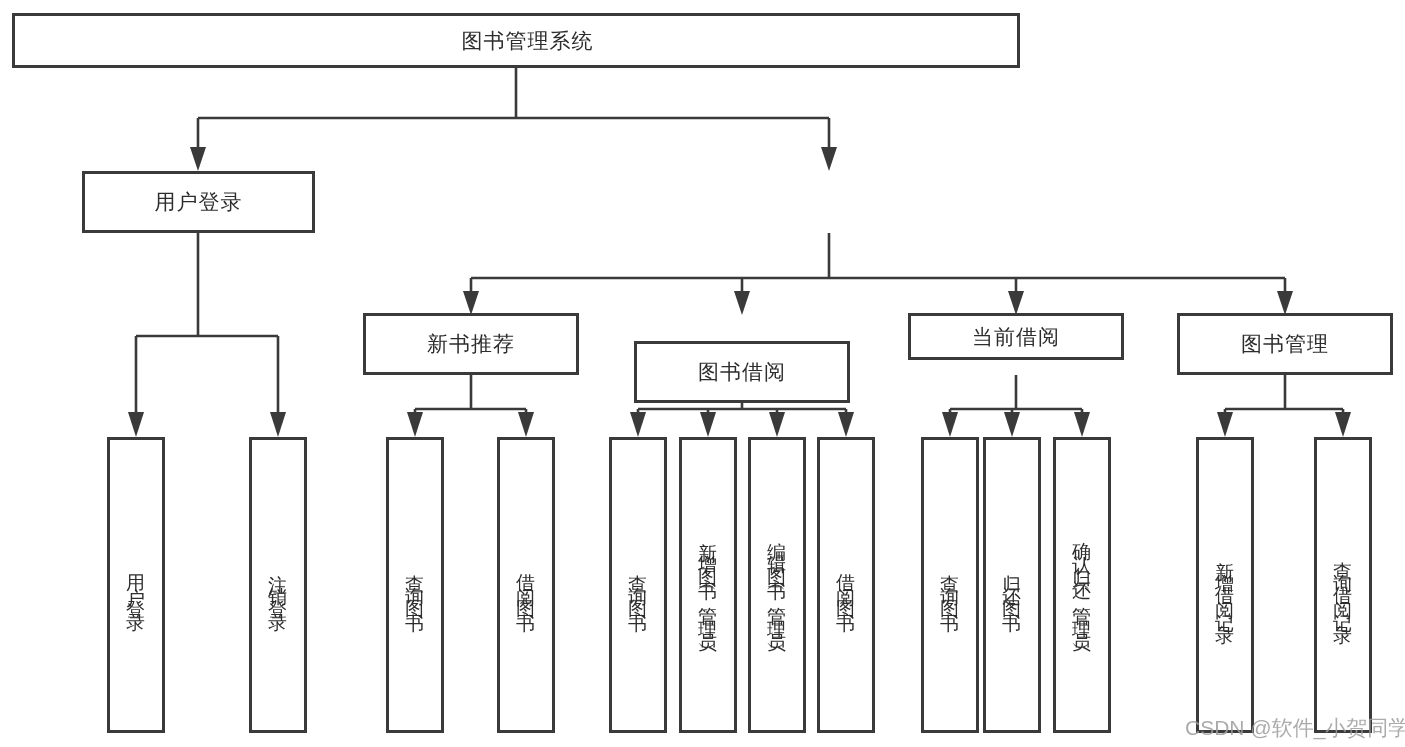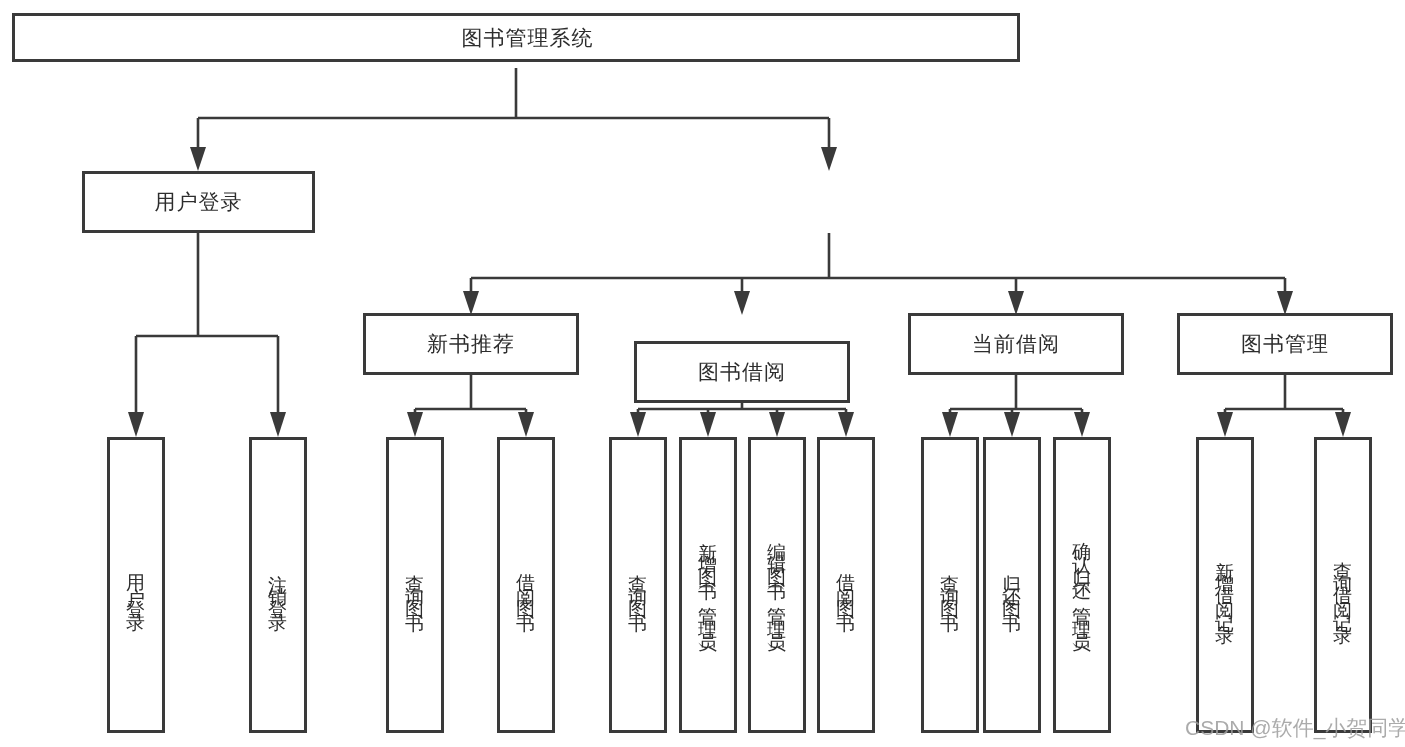--- a/index.html
+++ b/index.html
@@ -33,21 +33,21 @@
     align-items: center;
     justify-content: center;
     text-align: center;
   }
   .hbox {
     font-size: 21px;
     letter-spacing: 1px;
     white-space: nowrap;
   }
   .root {
-    left: 12px; top: 13px; width: 1008px; height: 49px; padding-left: 23px;
+    left: 12px; top: 13px; width: 1008px; height: 55px; padding-left: 23px;
   }
   .leaf {
     top: 437px;
     width: 58px;
     height: 296px;
     writing-mode: vertical-rl;
     text-orientation: mixed;
     font-size: 19px;
     letter-spacing: 13px;
     line-height: 1;
@@ -107,21 +107,21 @@
       <polygon points="1335,412 1351,412 1343,437"></polygon>
     </g>
   </svg>
 
   <div class="box hbox root">图书管理系统</div>
 
   <div class="box hbox" style="left:82px; top:171px; width:233px; height:62px;">用户登录</div>
 
   <div class="box hbox" style="left:363px; top:313px; width:216px; height:62px;">新书推荐</div>
   <div class="box hbox" style="left:634px; top:313px; width:216px; height:62px;margin-top:28px;">图书借阅</div>
-  <div class="box hbox" style="left:908px; top:313px; width:216px; height:62px;">当前借阅</div>
+  <div class="box hbox" style="left:908px; top:313px; width:216px; height:47px;">当前借阅</div>
   <div class="box hbox" style="left:1177px; top:313px; width:216px; height:62px;">图书管理</div>
 
   <div class="box leaf" style="left:107px;">用户登录</div>
   <div class="box leaf" style="left:249px;">注销登录</div>
 
   <div class="box leaf" style="left:386px;">查询图书</div>
   <div class="box leaf" style="left:497px;">借阅图书</div>
 
   <div class="box leaf" style="left:609px;">查询图书</div>
   <div class="box leaf" style="left:679px;">新增图书（管理员）</div>

